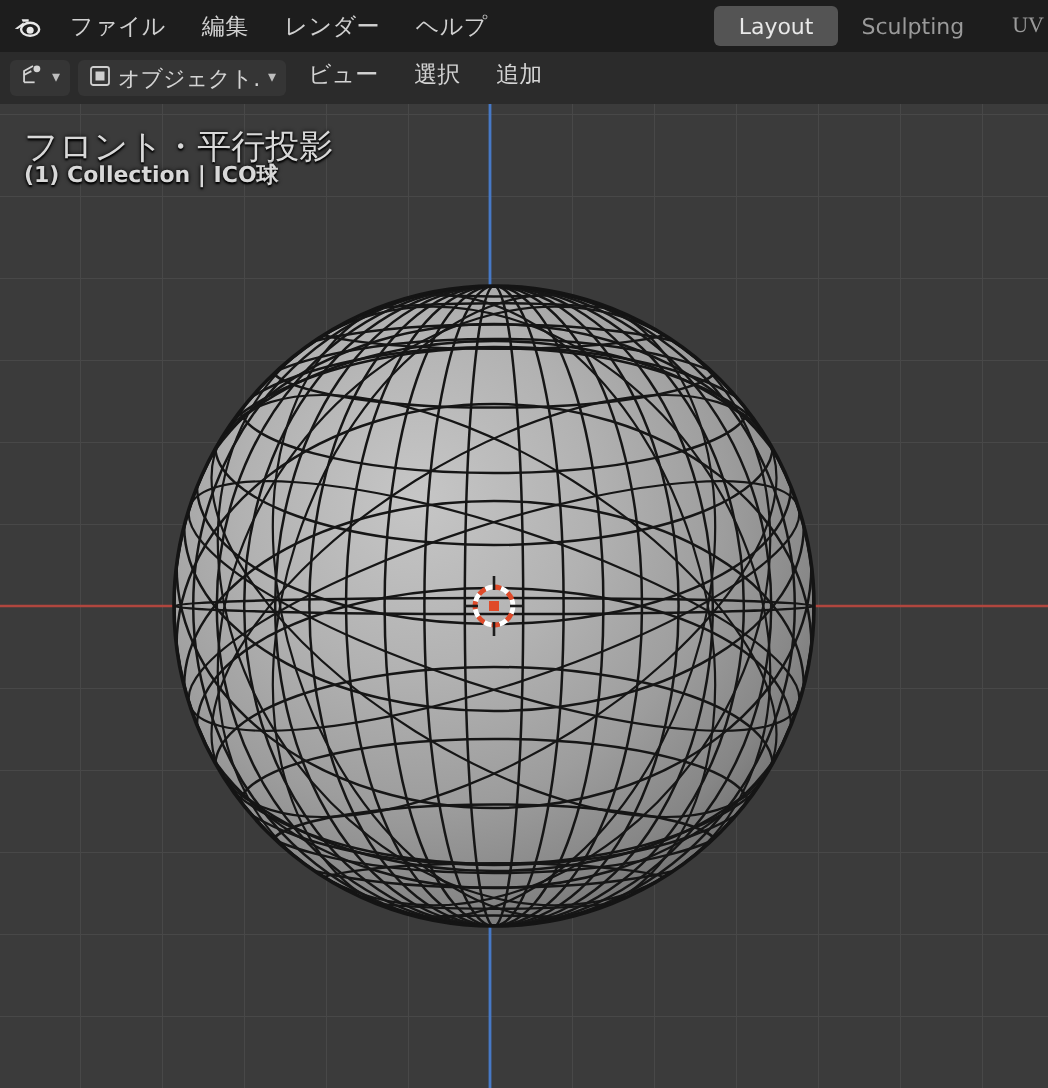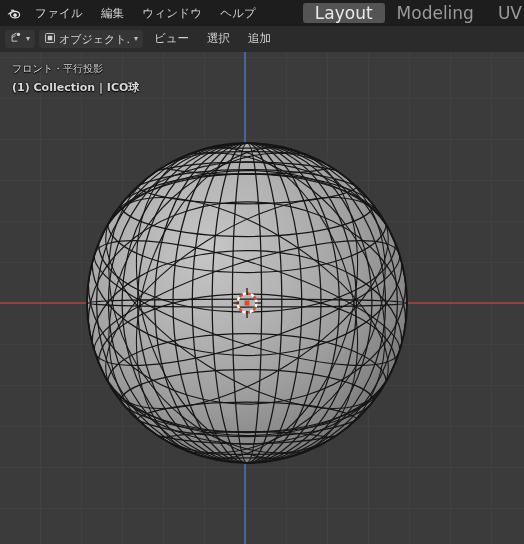--- a/index.html
+++ b/index.html
@@ -43,35 +43,35 @@
   }
 
   .tabs {
     position: absolute;
     right: 0; top: 0;
     height: 26px;
     display: flex;
     align-items: stretch;
   }
   .tab {
-    font-size: 17px;
+    font-size: 11px;
     color: #9a9a9a;
     padding: 0 12px;
     display: flex;
     align-items: center;
     white-space: nowrap;
     background: transparent;
   }
   .tab.active {
     background: #545454;
     color: #e8e8e8;
     border-radius: 3px;
     margin: 3px 0 3px 0;
   }
-  .tab.clipped { padding-right: 2px; }
+  .tab.clipped { padding-right: 2px; font-family: Liberation Serif, serif; }
 
   
   .vp-header {
     position: absolute;
     left: 0; top: 26px;
     width: 524px; height: 26px;
     background: #2b2b2b;
     display: flex;
     align-items: center;
     gap: 4px;
@@ -125,21 +125,21 @@
     position: absolute;
     left: 0; top: 0;
     width: 524px; height: 492px;
   }
 
   
   .vp-text {
     position: absolute;
     left: 12px;
     color: #d8d8d8;
-    font-size: 10px;
+    font-size: 17px;
     text-shadow: 0 0 2px #000, 0 1px 1px #000;
     white-space: nowrap;
   }
   .vp-text-1 { top: 10px; }
   .vp-text-2 { top: 28px; font-size: 11px; font-weight: bold; }
 </style>
 </head>
 <body>
 
 <div id="app">
@@ -150,26 +150,26 @@
         <g fill="#e8e8e8">
           <path d="M3.4 13.2 L9.6 8.6 L9.6 10.6 L5.6 13.4 Z"></path>
           <ellipse cx="14.2" cy="13.6" rx="6.4" ry="4.6" fill="none" stroke="#e8e8e8" stroke-width="1.7"></ellipse>
           <circle cx="14.2" cy="14.3" r="2.5" fill="#e8e8e8"></circle>
           <path d="M8.2 6.6 L13.2 6.6 L13.2 8.3 L9.0 8.3 Z"></path>
         </g>
       </svg>
     </div>
     <div class="menu-item">ファイル</div>
     <div class="menu-item">編集</div>
-    <div class="menu-item">ウィンドウ</div>
+    <div class="menu-item">レンダー</div>
     <div class="menu-item">ヘルプ</div>
 
     <div class="tabs">
       <div class="tab active">Layout</div>
-      <div class="tab">Modeling</div>
+      <div class="tab">Sculpting</div>
       <div class="tab clipped">UV</div>
     </div>
   </div>
 
   <div class="vp-header">
 
     <div class="hdr-btn">
       <span>
         <svg width="13" height="13" viewBox="0 0 16 16">
           <g stroke="#d4d4d4" stroke-width="1.1" fill="none">

